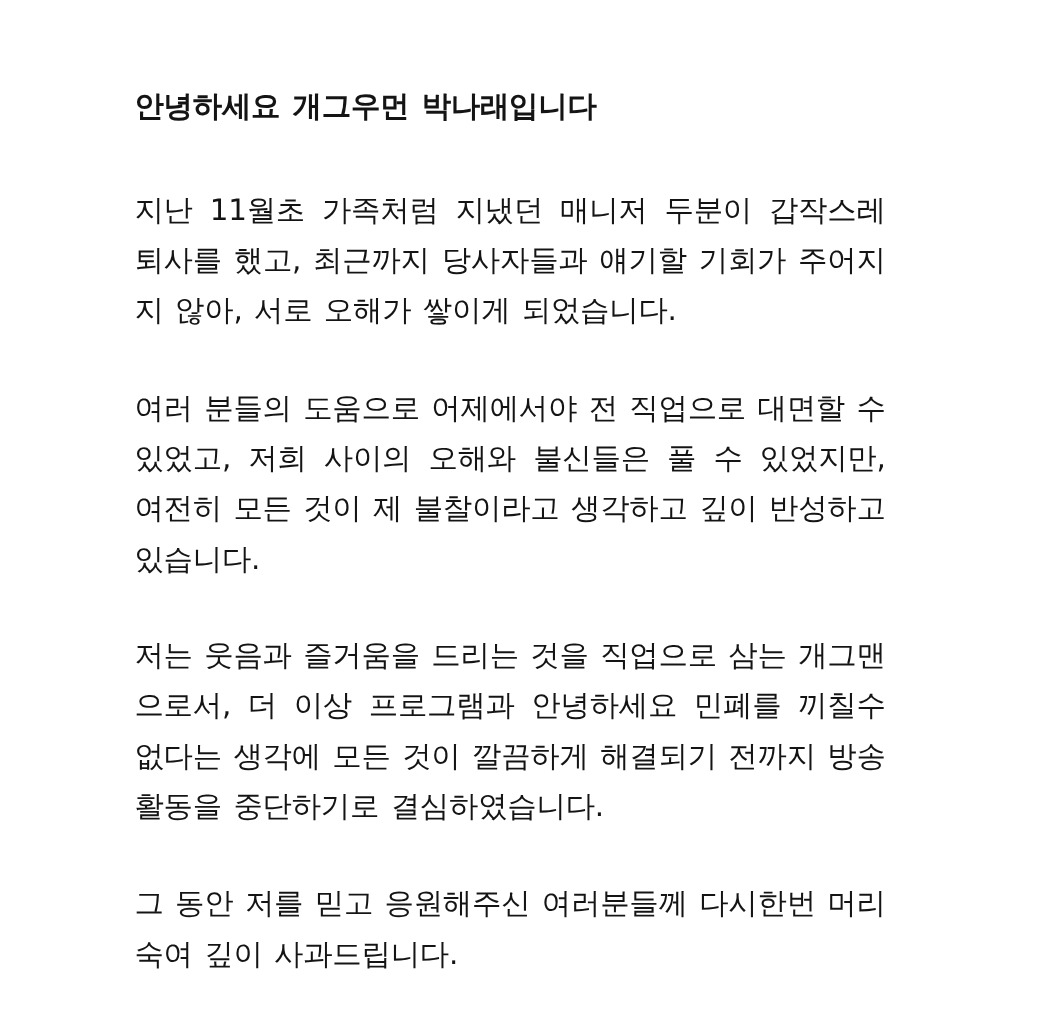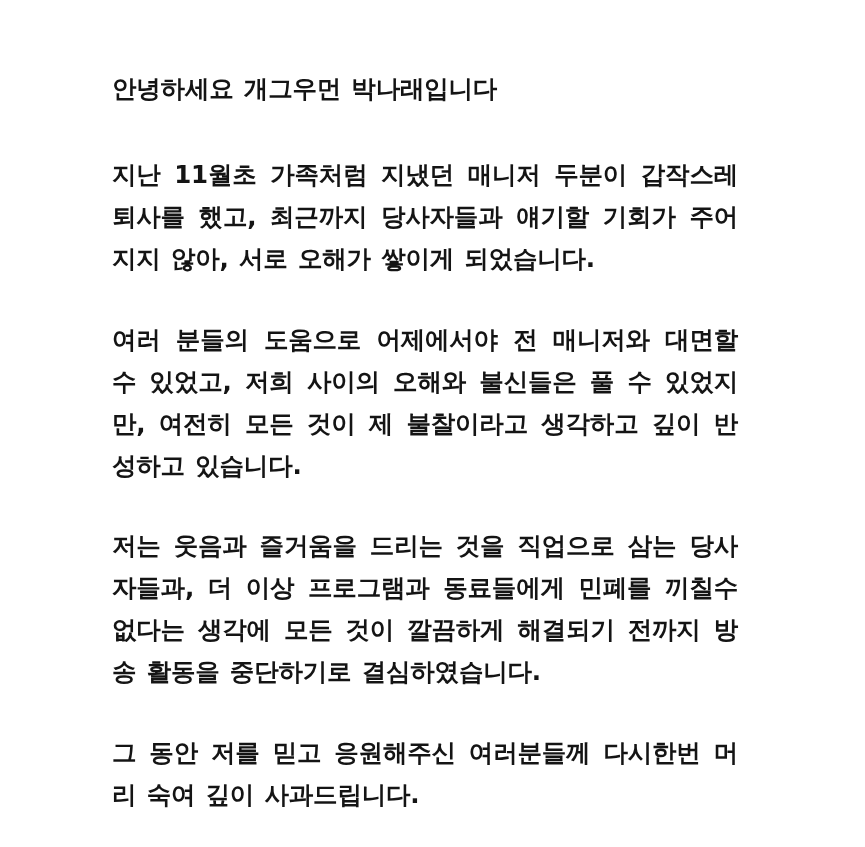--- a/index.html
+++ b/index.html
@@ -32,30 +32,30 @@
     text-align: justify;
     text-justify: inter-word;
     margin: 0 0 38px 0;
     white-space: pre-wrap;
   }
   .para.heading {
     font-weight: 700;
     margin-bottom: 44px;
   }
   .para.body {
-    font-weight: 700;
+    font-weight: 400;
   }
   .para.last {
     margin-bottom: 16px;
   }
 </style>
 </head>
 <body>
 
 <div class="page">
   <article class="statement">
     <p class="para heading">안녕하세요 개그우먼 박나래입니다</p>
     <p class="para body">지난 11월초 가족처럼 지냈던 매니저 두분이 갑작스레 퇴사를 했고, 최근까지 당사자들과 얘기할 기회가 주어지지 않아, 서로 오해가 쌓이게 되었습니다.</p>
-    <p class="para body">여러 분들의 도움으로 어제에서야 전 매니저와 대면할 수 있었고, 저희 사이의 오해와 불신들은 풀 수 있었지만, 여전히 모든 것이 제 불찰이라고 생각하고 깊이 반성하고 있습니다.</p>
-    <p class="para body">저는 웃음과 즐거움을 드리는 것을 직업으로 삼는 당사자들과, 더 이상 프로그램과 동료들에게 민폐를 끼칠수 없다는 생각에 모든 것이 깔끔하게 해결되기 전까지 방송 활동을 중단하기로 결심하였습니다.</p>
+    <p class="para body">여러 분들의 도움으로 어제에서야 전 직업으로 대면할 수 있었고, 저희 사이의 오해와 불신들은 풀 수 있었지만, 여전히 모든 것이 제 불찰이라고 생각하고 깊이 반성하고 있습니다.</p>
+    <p class="para body">저는 웃음과 즐거움을 드리는 것을 직업으로 삼는 개그맨으로서, 더 이상 프로그램과 안녕하세요 민폐를 끼칠수 없다는 생각에 모든 것이 깔끔하게 해결되기 전까지 방송 활동을 중단하기로 결심하였습니다.</p>
     <p class="para body last">그 동안 저를 믿고 응원해주신 여러분들께 다시한번 머리 숙여 깊이 사과드립니다.</p>
   </article>
 </div>
 
 </body></html>

